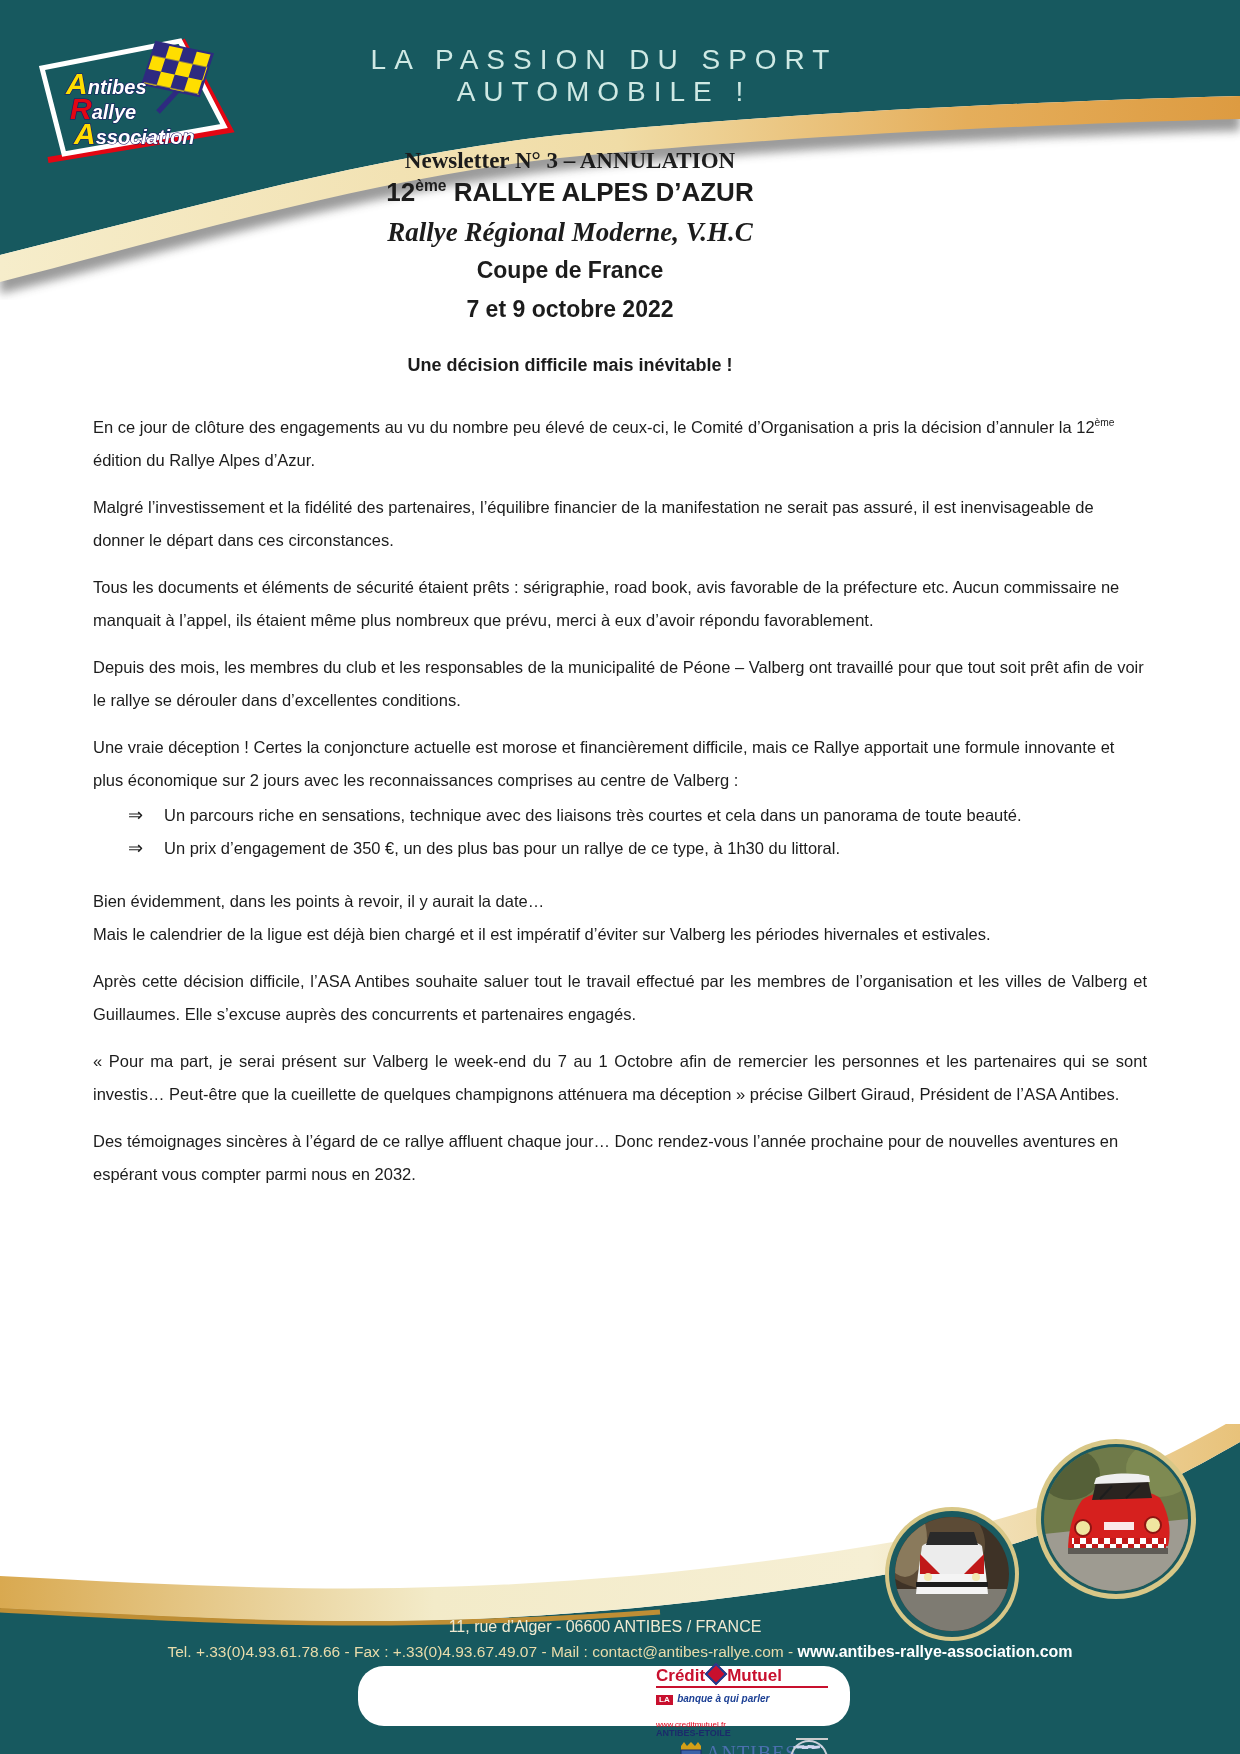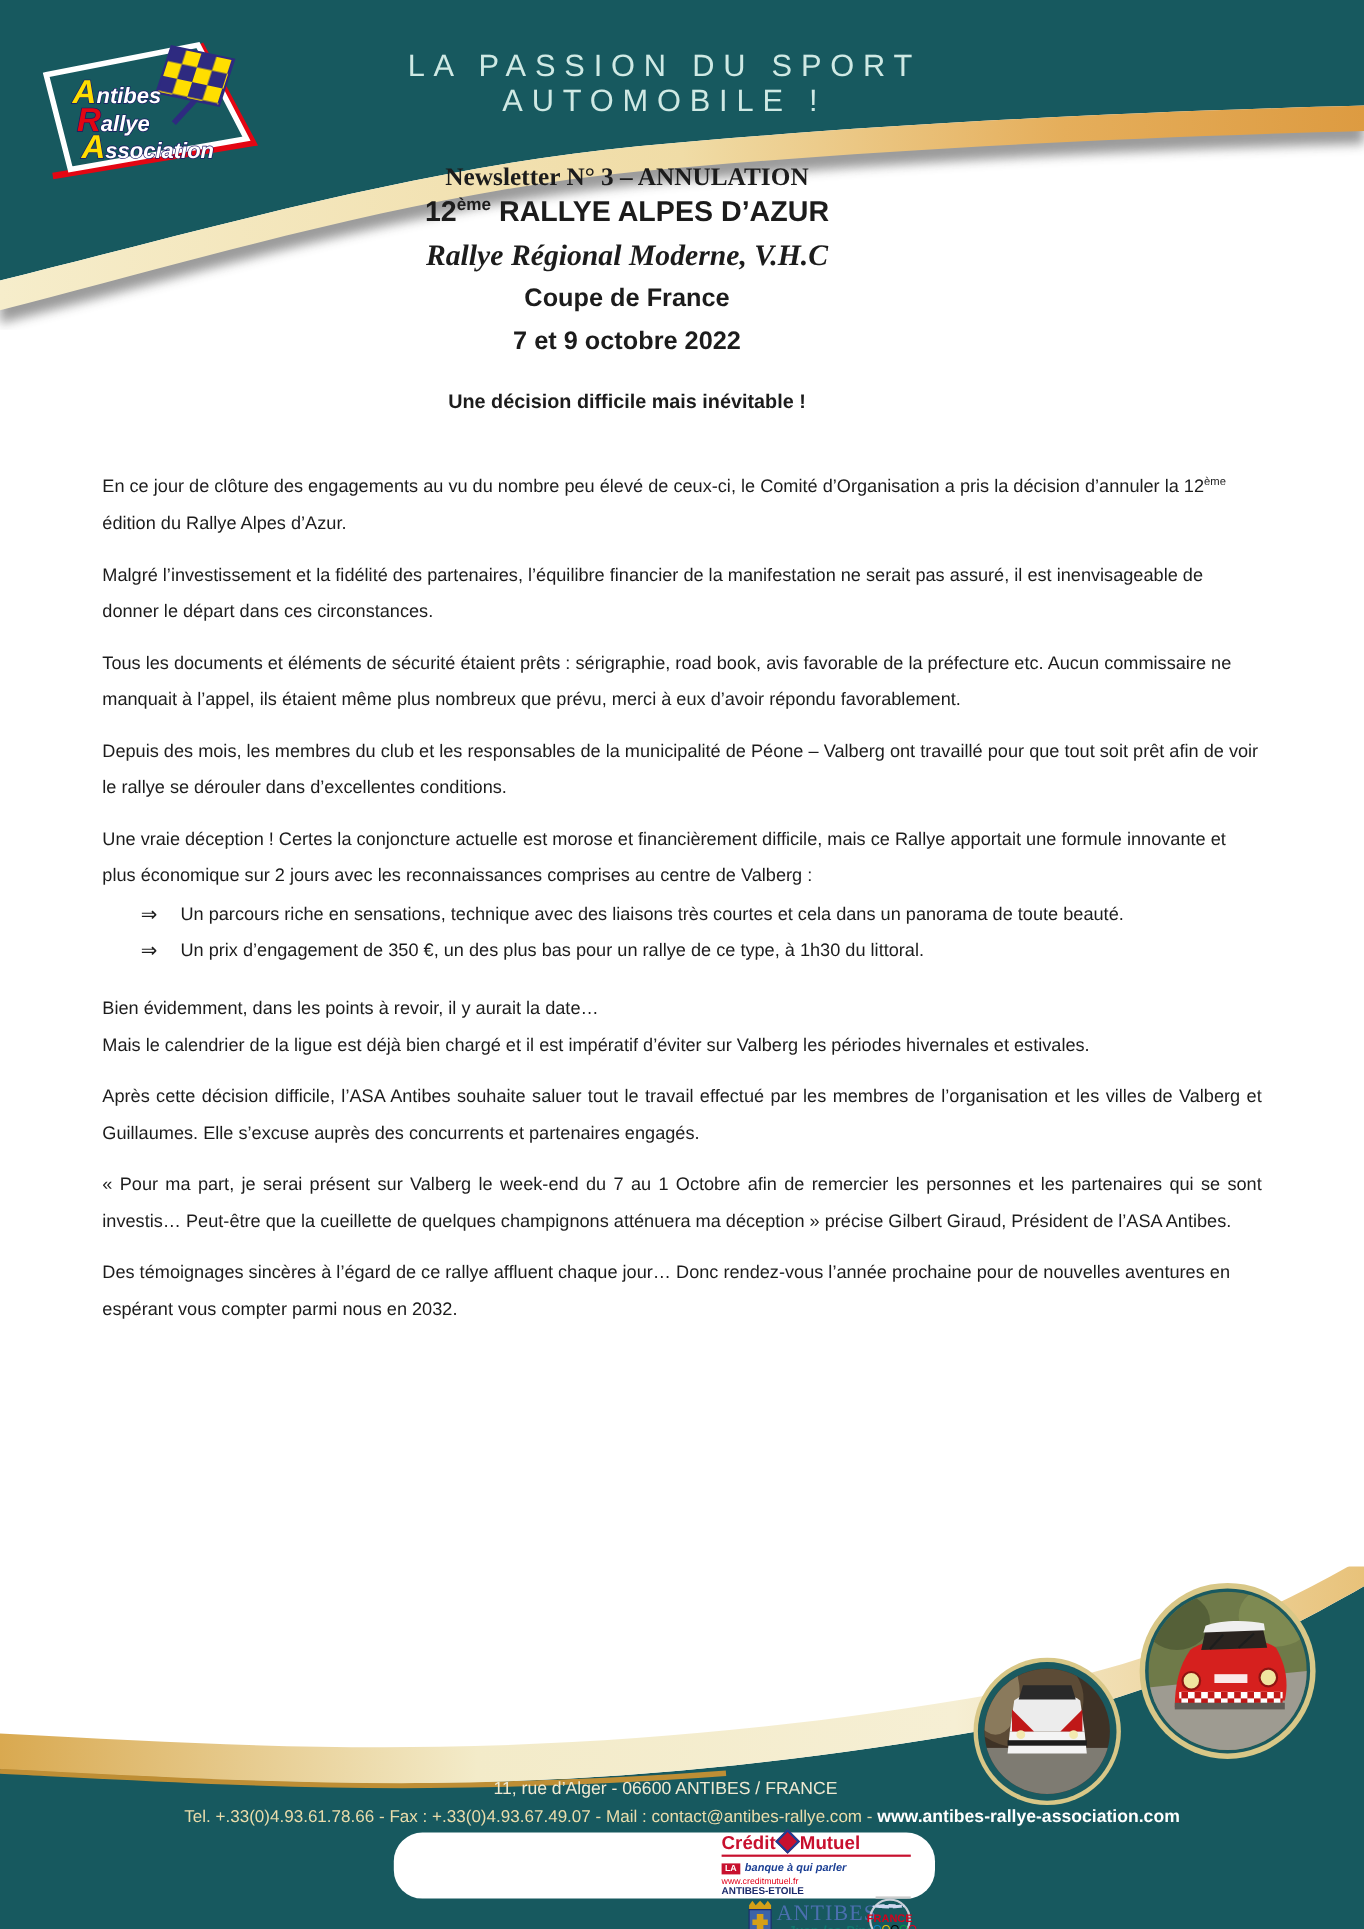--- a/index.html
+++ b/index.html
@@ -14,21 +14,21 @@
   
   #title-block{left:0;top:148px;width:1140px;text-align:center;}
   .t-newsletter{font-family:"Liberation Serif",serif;font-weight:bold;font-size:23px;text-align:center;}
   .t-rally{font-size:26px;font-weight:bold;margin-top:3px;}
   .t-rally sup{font-size:60%;}
   .t-italic{font-family:"Liberation Serif",serif;font-style:italic;font-weight:bold;font-size:27px;margin-top:9px;}
   .t-coupe{font-size:23px;font-weight:bold;margin-top:9px;}
   .t-date{font-size:23px;font-weight:bold;margin-top:12px;}
   .t-headline{font-size:18px;font-weight:bold;margin-top:32px;}
   
-  #body-text{left:93px;top:422px;width:1054px;font-size:16.5px;line-height:33px;}
+  #body-text{left:93px;top:406px;width:1054px;font-size:16.5px;line-height:33px;}
   #body-text p{margin:0 0 14px 0;}
   p.just{text-align:justify;}
   sup.sm{font-size:62%;}
   .bullets{margin:2px 0 20px 0;}
   .bullet-row{display:flex;align-items:flex-start;padding-left:35px;}
   .bullet-arrow{width:36px;flex:0 0 36px;font-size:18px;}
   .bullet-text{flex:1;}
   .gap-lg{margin-top:38px;}
   .tight{margin-bottom:0 !important;}
   
@@ -40,21 +40,21 @@
   #footer-contact .site{font-weight:bold;color:#ffffff;font-size:16px;}
   #sponsor-pill{left:358px;top:1666px;width:492px;height:60px;background:#fff;border-radius:26px;
                 display:flex;align-items:flex-end;justify-content:space-between;padding:0 22px;box-sizing:border-box;flex-direction:column;}
   .cm{width:172px;line-height:1;}
   .cm-name{color:#c8102e;font-weight:bold;font-size:17px;white-space:nowrap;}
   .cm-dia{display:inline-block;width:12px;height:12px;background:#c8102e;transform:rotate(45deg);
           border:2px solid #1b3f94;margin:0 3px;vertical-align:-1px;}
   .cm-bar{margin-top:2px;border-top:2px solid #c8102e;padding-top:1px;white-space:nowrap;}
   .cm-la{display:inline-block;background:#c8102e;color:#fff;font-weight:bold;font-size:8px;padding:1px 3px;}
   .cm-tag{color:#1b3f94;font-style:italic;font-weight:bold;font-size:10px;}
-  .cm-url{color:#e2001a;font-size:8px;margin-top:2px;}
+  .cm-url{color:#e2001a;font-size:8px;margin-top:16px;}
   .cm-branch{color:#1b2a6b;font-weight:bold;font-size:9px;}
   .ant{position:relative;width:150px;height:44px;}
   .ant-name{position:absolute;left:28px;top:4px;color:#4a6fae;font-size:20px;letter-spacing:1px;
             font-family:"Liberation Serif",serif;}
   .ant-sub{position:absolute;left:38px;top:24px;color:#0f766e;font-style:italic;font-weight:bold;font-size:12px;}
   .flagbox{width:30px;height:34px;border:1px solid #ccc;display:flex;}
   .flagbox div{flex:1;}
   .cdos{width:40px;height:40px;position:relative;text-align:center;}
   .cdos-circ{position:absolute;left:2px;top:0;width:34px;height:34px;border:2px solid #c9cfd8;border-radius:50%;}
   .cdos-fr{position:absolute;left:0;width:40px;top:13px;color:#d6001c;font-weight:bold;font-size:10px;}

